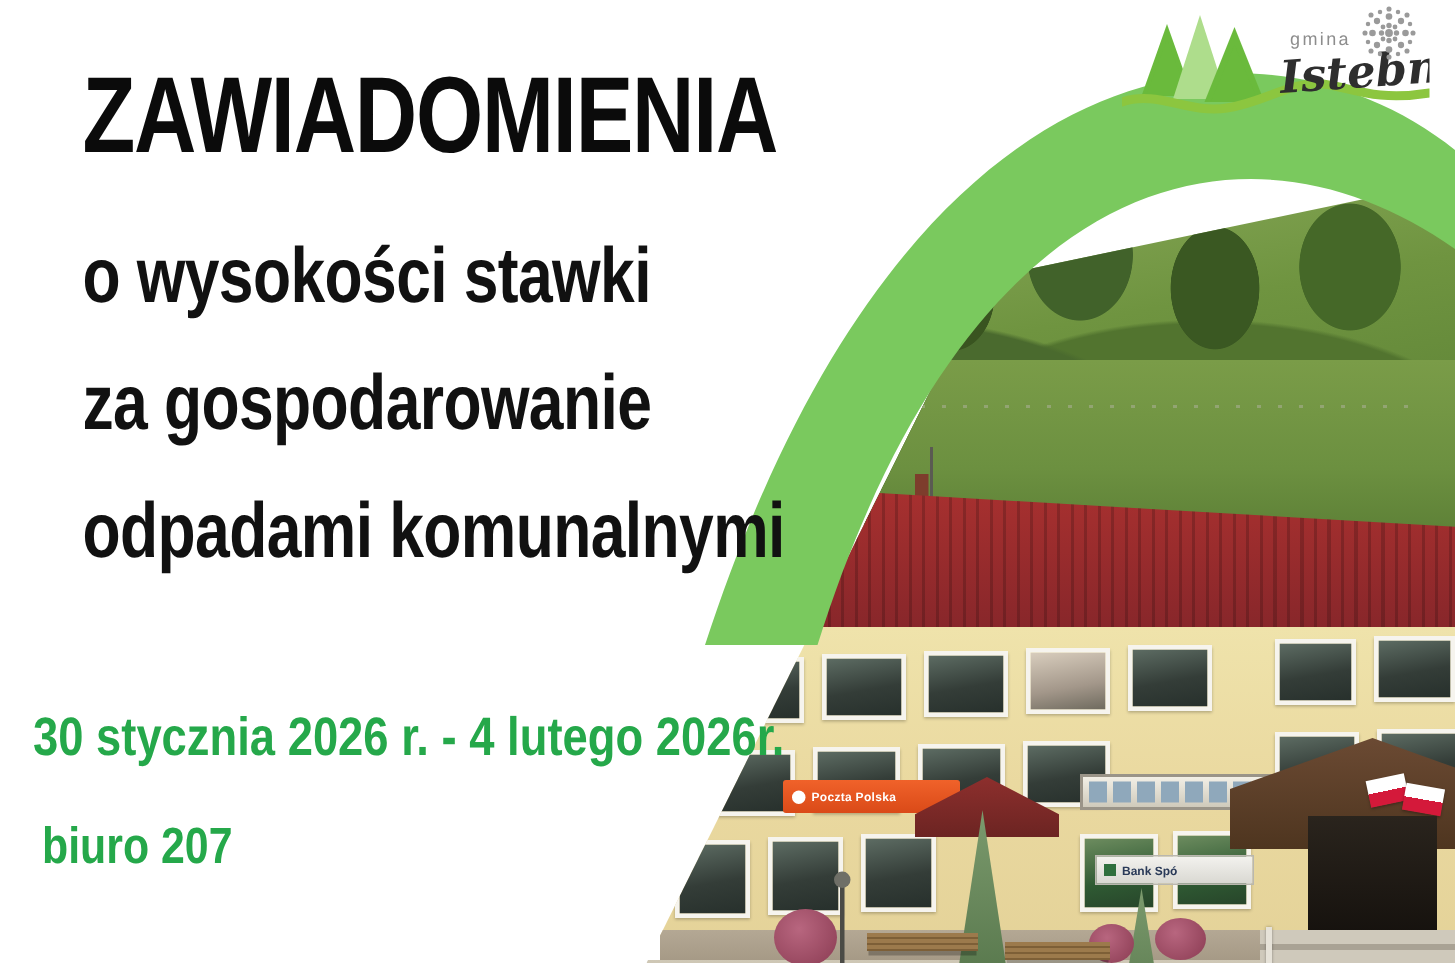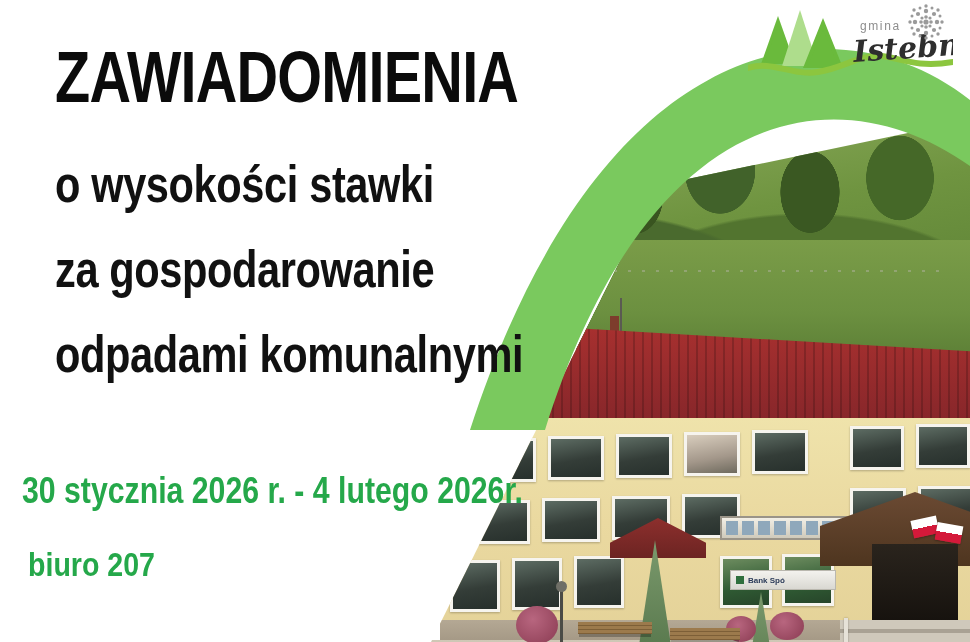--- a/index.html
+++ b/index.html
@@ -307,20 +307,24 @@
     <div class="ph ph-board">
       <i></i>
         <i></i>
         <i></i>
         <i></i>
         <i></i>
         <i></i>
         <i></i>
     </div>
 
+    <div class="ph ph-poczta">
+      <span class="horn"></span>
+      <span>Poczta Polska</span>
+    </div>
 
     <div class="ph ph-bank">
       <span class="bmark"></span>
       <span>Bank Spó</span>
     </div>
 
     <div class="ph ph-canopy-s"></div>
     <div class="ph ph-canopy-m"></div>
     <div class="flagpl" style="left:492px;top:398px;"></div>
     <div class="flagpl" style="left:516px;top:404px;transform:rotate(10deg);"></div>

